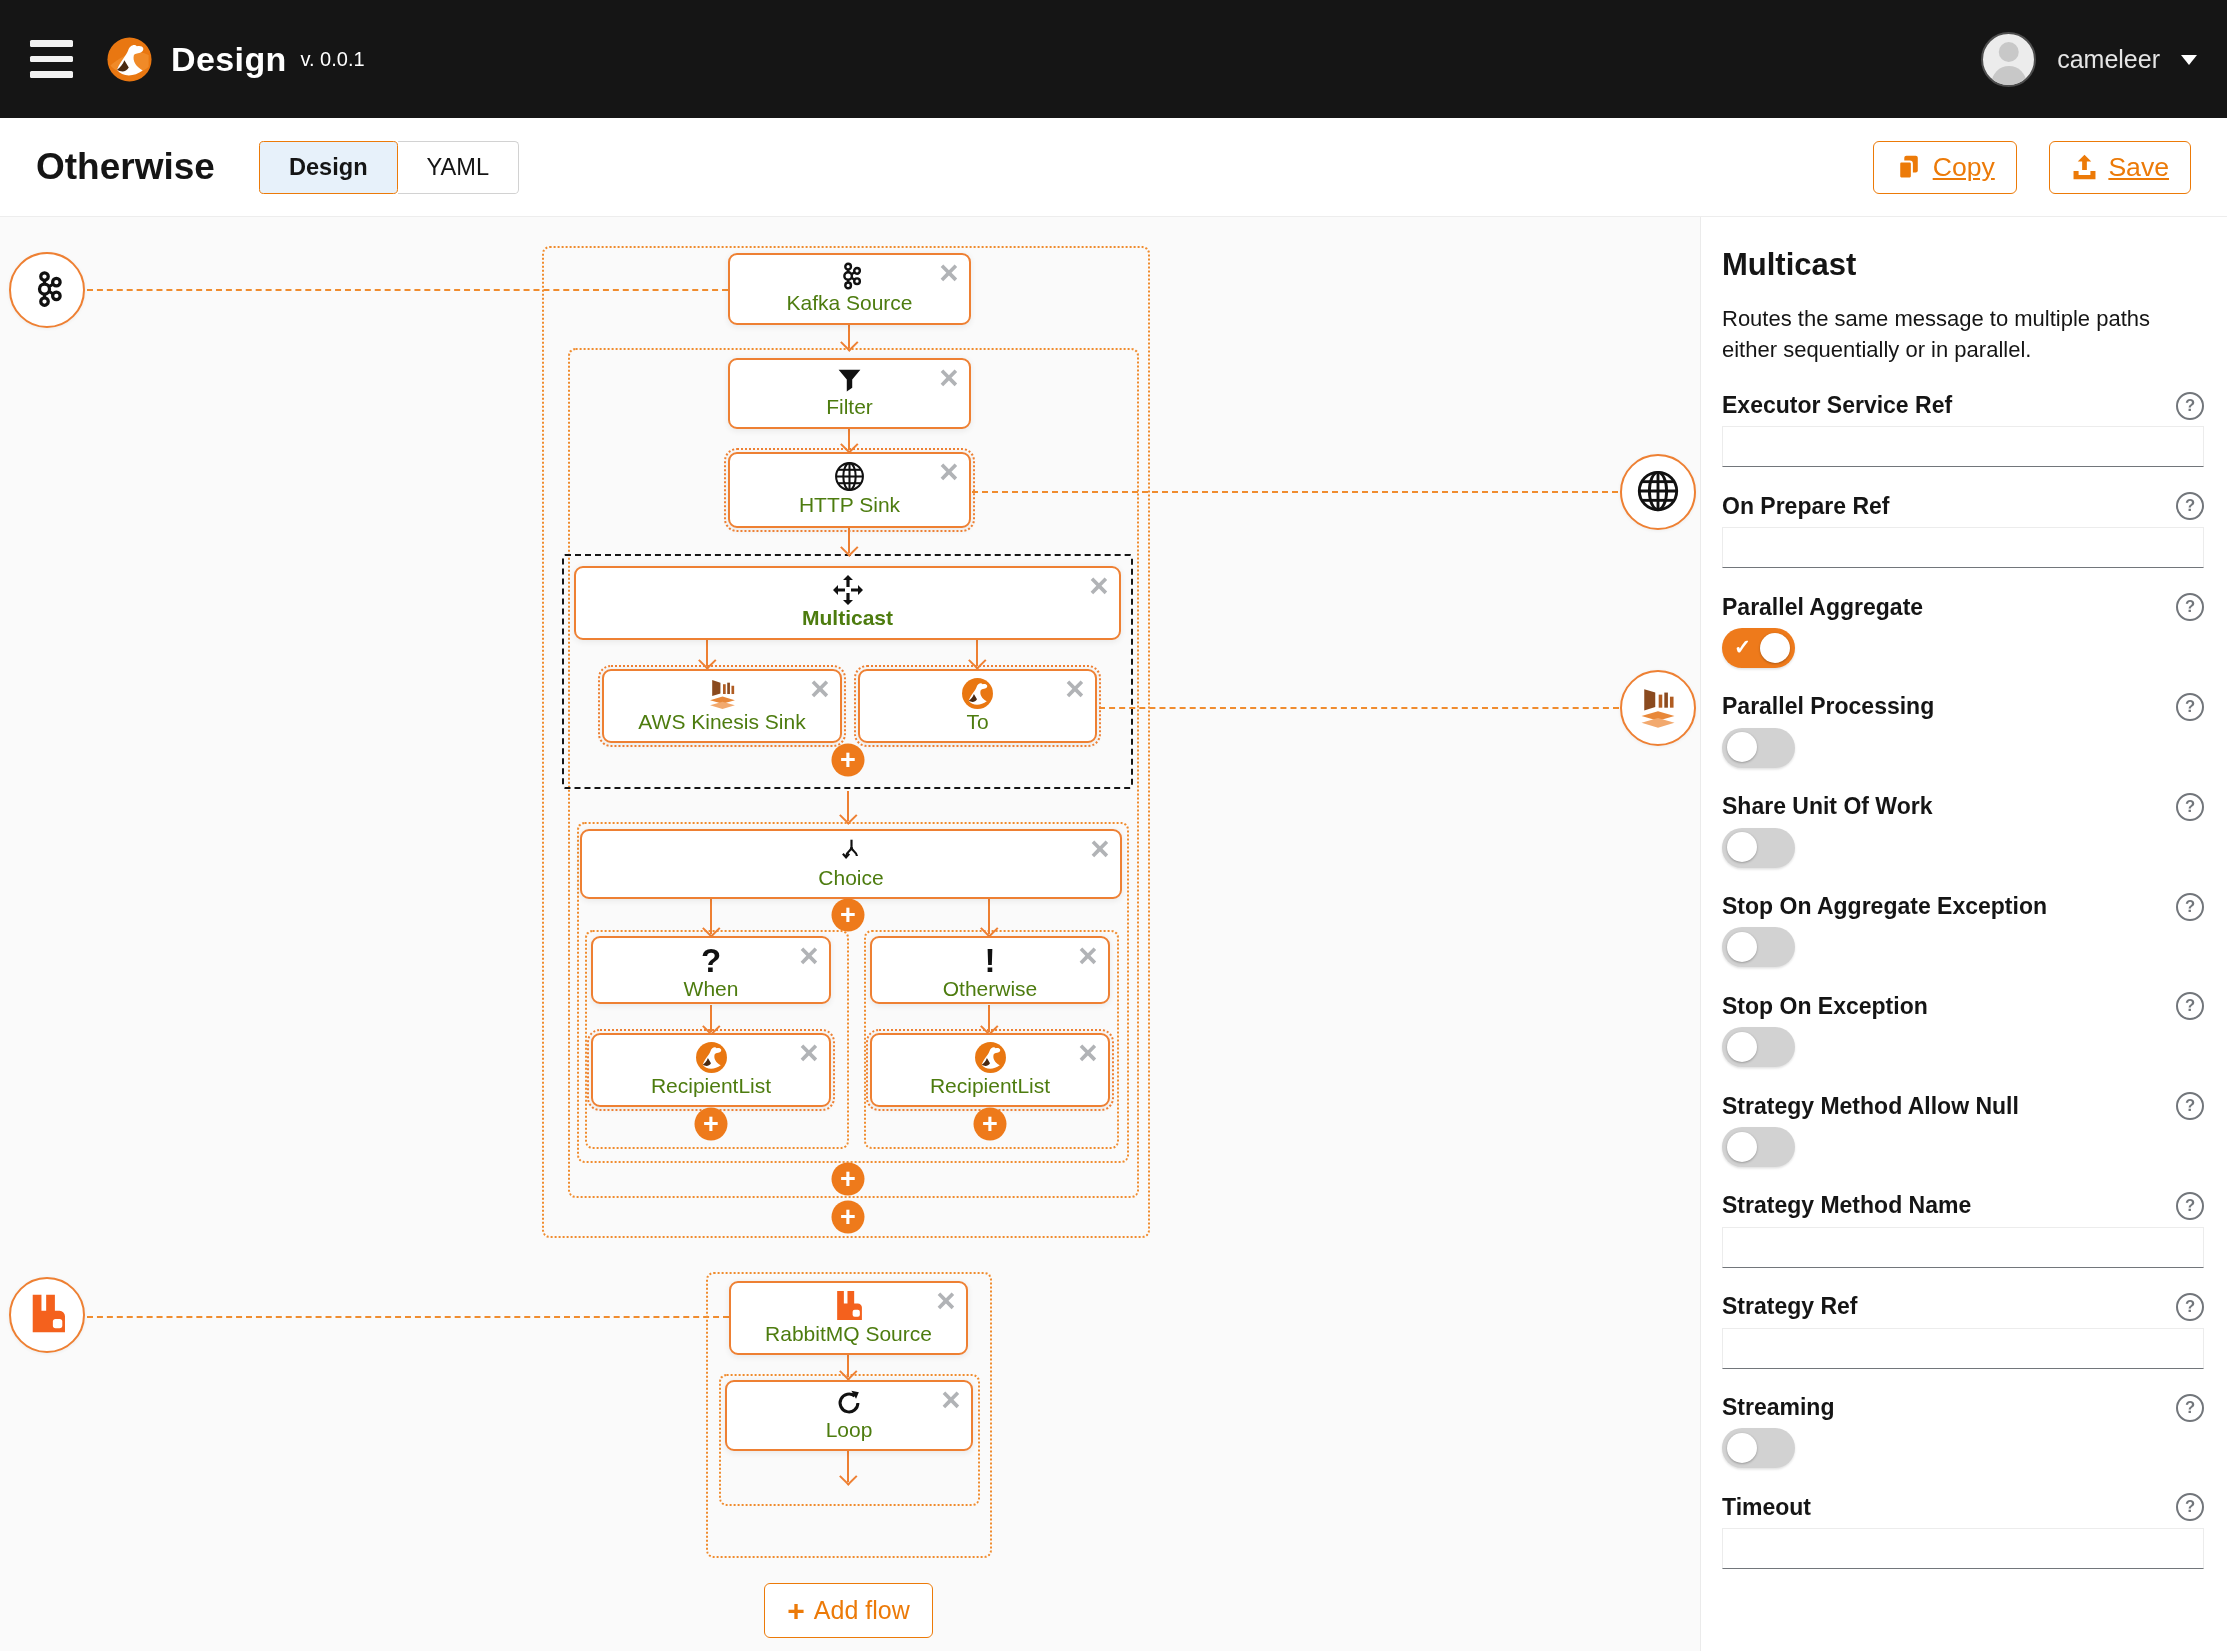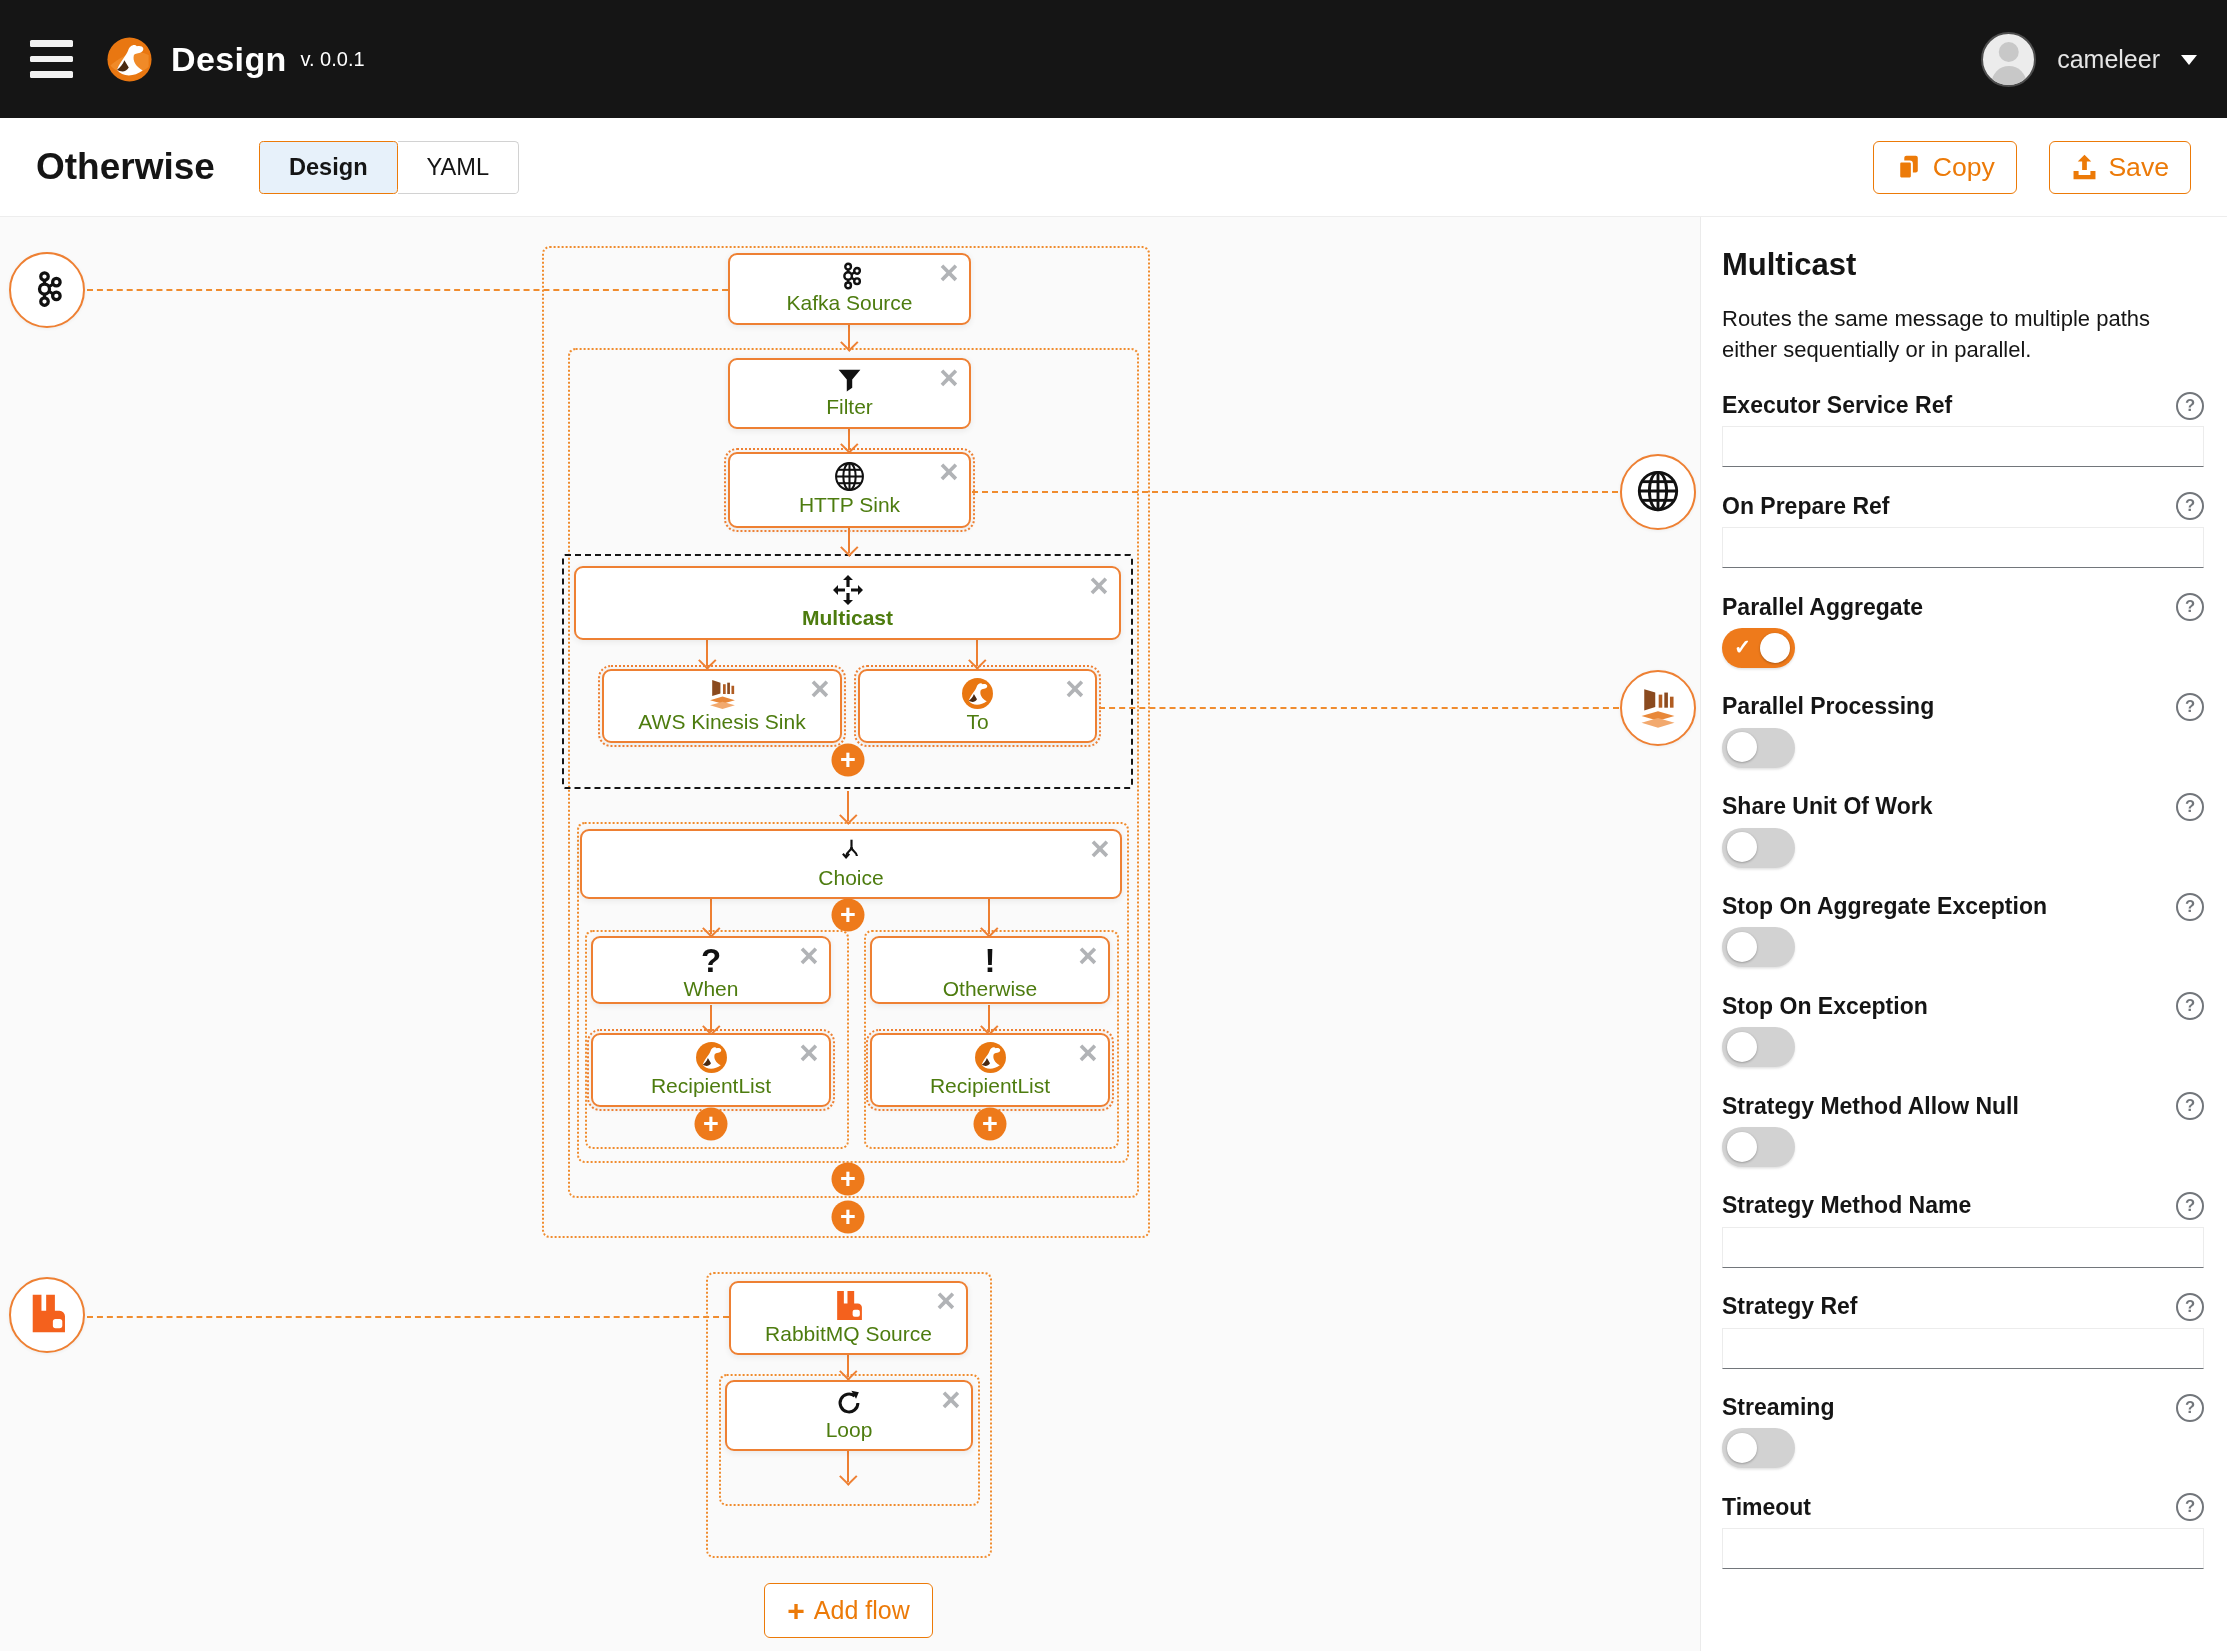--- a/index.html
+++ b/index.html
@@ -22,21 +22,21 @@
 
   
   .toolbar { height:99px; background:#fff; display:flex; align-items:center; padding:0 36px; border-bottom:0.8px solid #ededed; }
   .page-title { font-size:37px; font-weight:bold; margin:0 44px 0 0; }
   .tabgroup { display:flex; }
   .tab { height:53px; padding:0 29px; display:flex; align-items:center; justify-content:center; font-size:23.6px; cursor:pointer; background:#fff; border:0.8px solid #d2d2d2; color:#151515; }
   .tab:first-child { border-radius:4.6px 0 0 4.6px;font-weight:bold; }
   .tab:last-child { border-radius:0 4.6px 4.6px 0; border-left:none; }
   .tab[data-active="true"] { background:#e7f1fa; border:1.5px solid #EC7A08; border-radius:4.6px; }
   .toolbar-actions { margin-left:auto; display:flex; gap:32px; }
-  .btn-outline { display:flex; align-items:center; gap:10.6px; height:53px; padding:0 21px; background:#fff; border:1.5px solid #EC7A08; border-radius:6px; color:#EC7A08; font-size:26.6px; cursor:pointer; }
+  .btn-outline { display:flex; align-items:center; gap:10.6px; height:53px; padding:0 21px; background:#fff; border:1.5px solid #EC7A08; border-radius:6px; color:#EC7A08; font-size:26.6px; cursor:pointer;text-decoration:underline; }
 
   
   .workspace { position:relative; width:2227px; height:1435px; background:#fafafa; }
 
   .flow-container { position:absolute; border:2.3px dotted #f08c2e; border-radius:7.6px; }
   .selection-box { position:absolute; border:2.3px dashed #151515; border-radius:3px; }
 
   .node { position:absolute; background:#fff; border:2.3px solid #ee8033; border-radius:9px; box-shadow:0 1.5px 6px rgba(0,0,0,0.07); display:flex; flex-direction:column; align-items:center; justify-content:space-between; padding:6px 0 10px; }
   .node.dotted { outline:2.3px dotted #ee8033; outline-offset:2.3px; }
   .node-label { font-size:21px; color:#4d7c0f; white-space:nowrap; }

